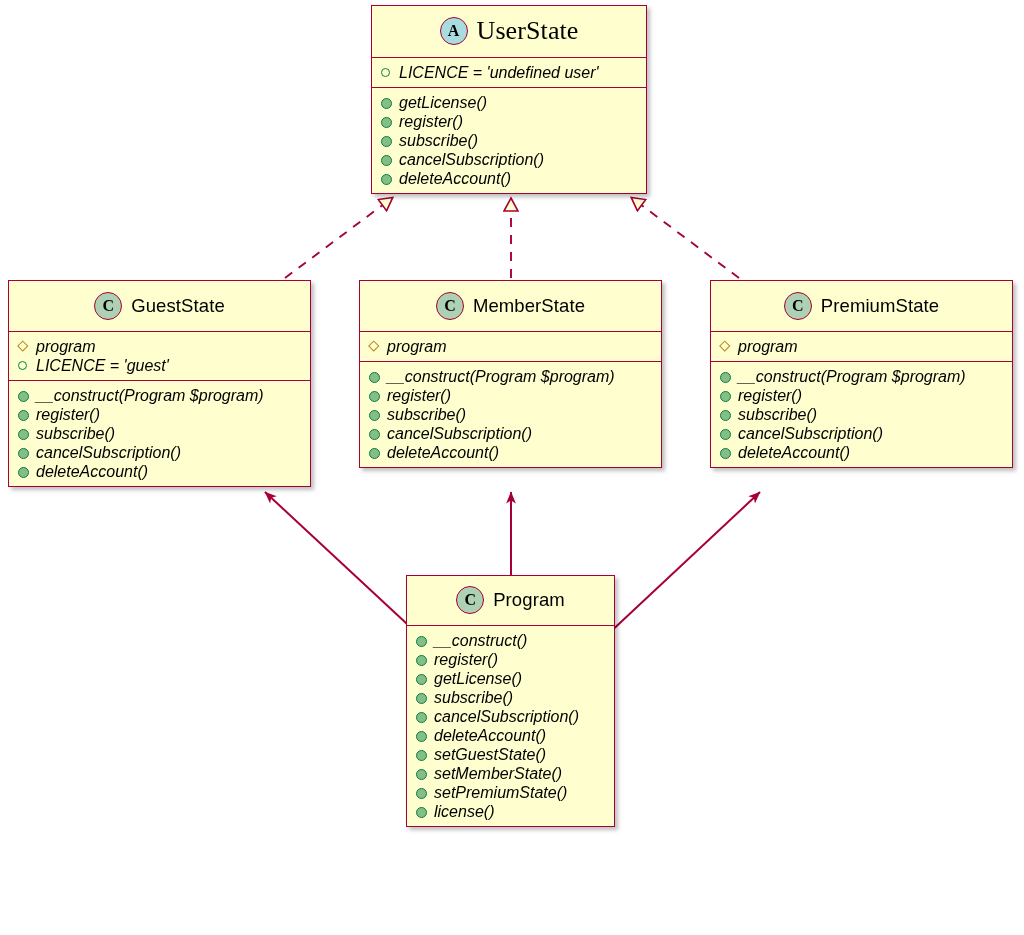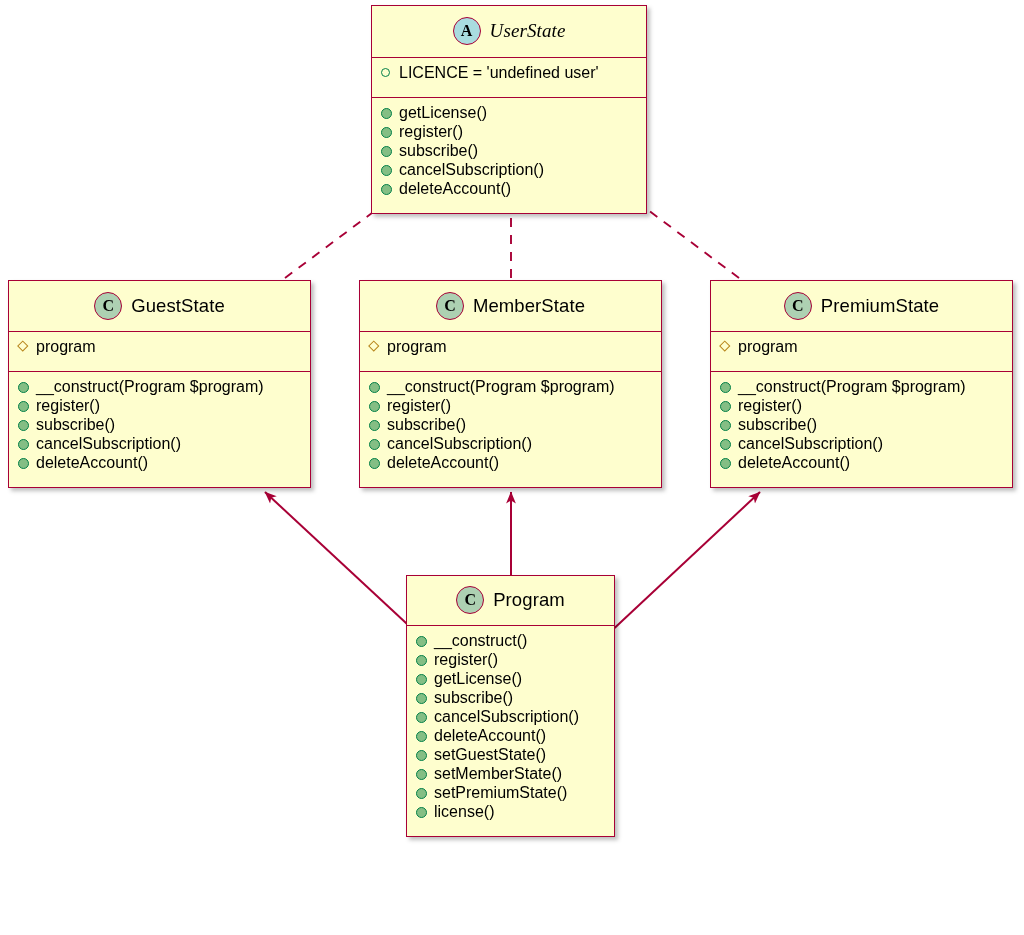--- a/index.html
+++ b/index.html
@@ -49,23 +49,22 @@
     padding: 6px 8px 7px 8px;
   }
 
   .uml-title {
     font-size: 18.5px;
     color: #000000;
     letter-spacing: 0.1px;
     white-space: nowrap;
   }
   .uml-title.abstract {
-    font-style: italic;
     font-family: "Liberation Serif", "DejaVu Serif", serif;
-    font-size: 19px;
+    font-size: 26px;
   }
 
   
   .stereo {
     width: 26px;
     height: 26px;
     border-radius: 50%;
     border: 1.7px solid #A80036;
     display: inline-flex;
     align-items: center;
@@ -76,21 +75,22 @@
     font-weight: bold;
     font-size: 16px;
     color: #000000;
     line-height: 1;
   }
   .stereo.cls { background: #ADD1B2; }
   .stereo.abs { background: #A9DCDF; }
 
   .uml-section {
     box-sizing: border-box;
-    padding: 5px 6px 15px 7px;
+    padding: 5px 6px 5px 7px;
+    font-style: italic;
   }
   .uml-section.attrs {
     border-bottom: 1.6px solid #A80036;
   }
 
   .member {
     display: flex;
     align-items: center;
     height: 19px;
     white-space: nowrap;
@@ -224,20 +224,24 @@
   <div class="uml-class" style="left:8px; top:280px; width:303px;">
     <div class="uml-header" style="height:51px;">
       <span class="stereo cls">C</span>
       <span class="uml-title">GuestState</span>
     </div>
     <div class="uml-section attrs">
       <div class="member">
         <span class="marker diamond-hollow"></span>
         <span class="mtext">program</span>
       </div>
+      <div class="member">
+        <span class="marker circle-hollow"></span>
+        <span class="mtext">LICENCE = 'guest'</span>
+      </div>
     </div>
     <div class="uml-section methods">
       <div class="member">
         <span class="marker circle-filled"></span>
         <span class="mtext">__construct(Program $program)</span>
       </div>
       <div class="member">
         <span class="marker circle-filled"></span>
         <span class="mtext">register()</span>
       </div>

